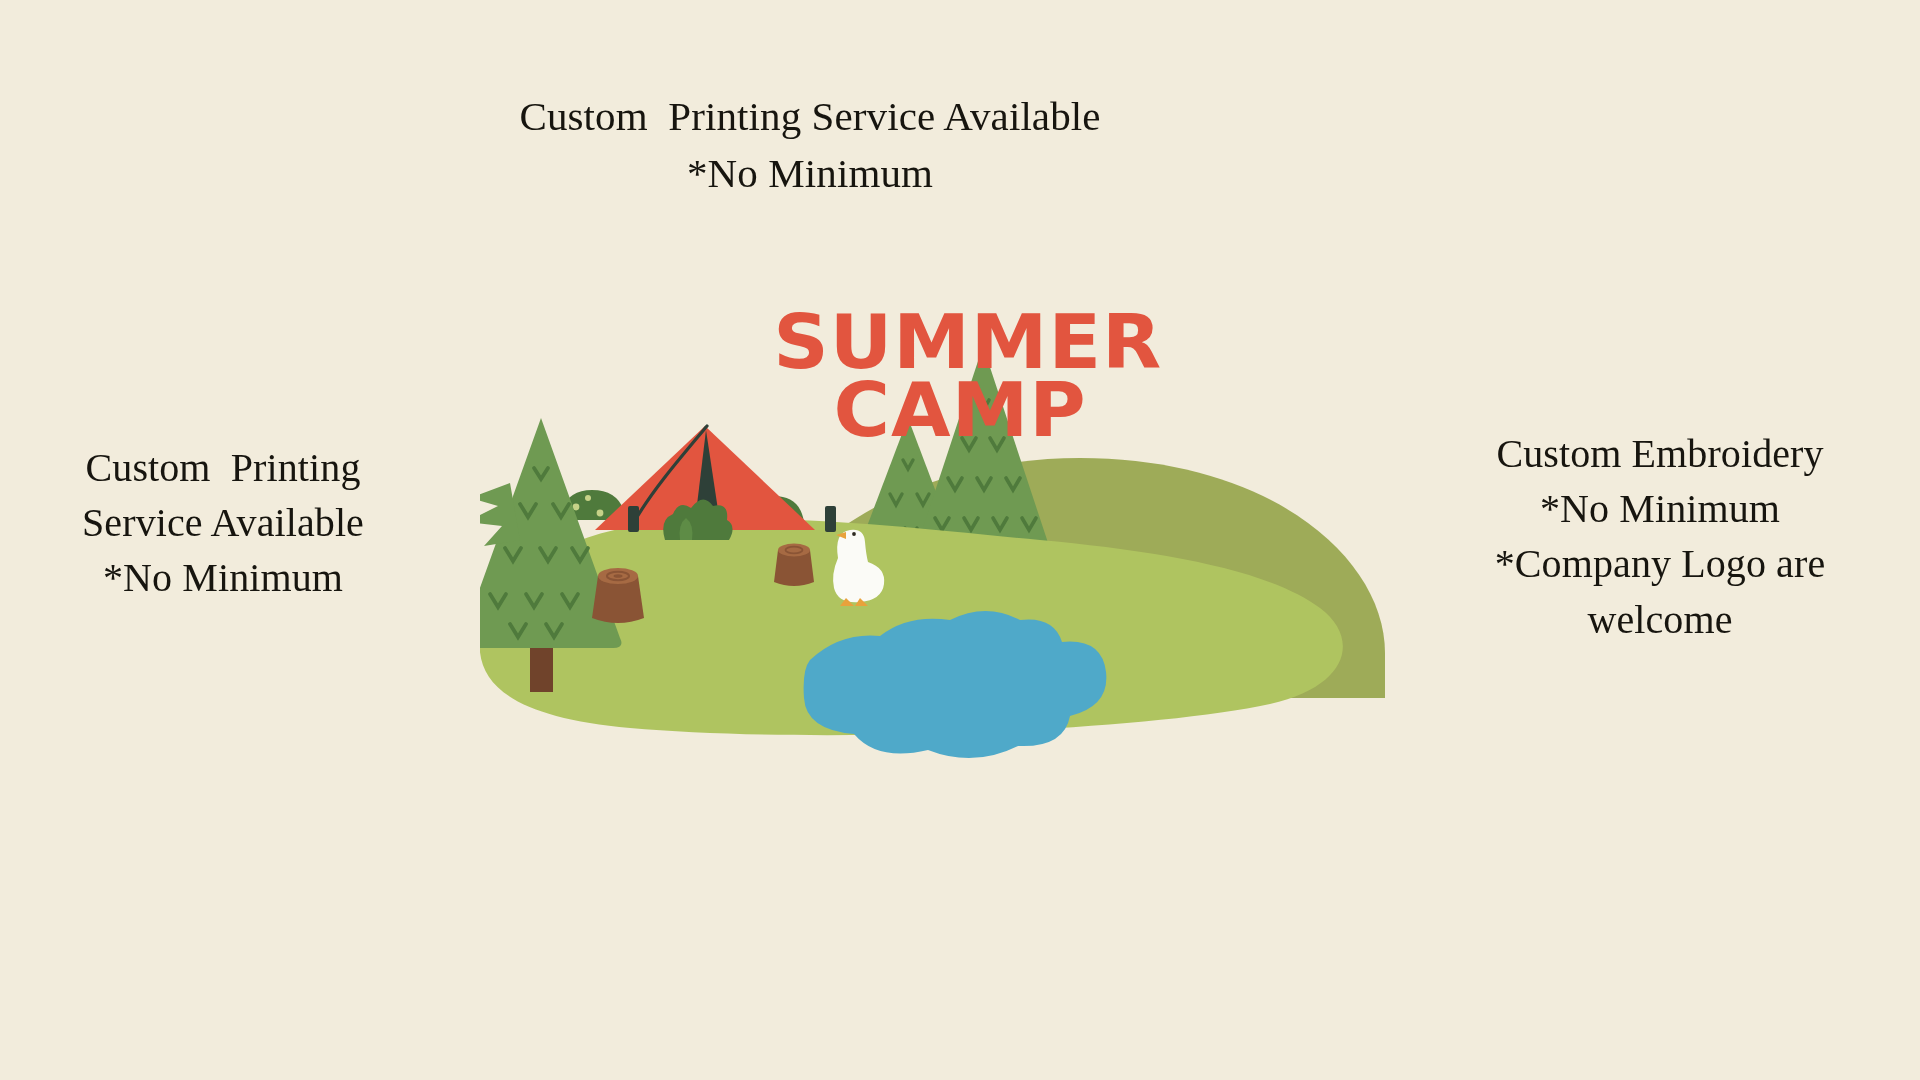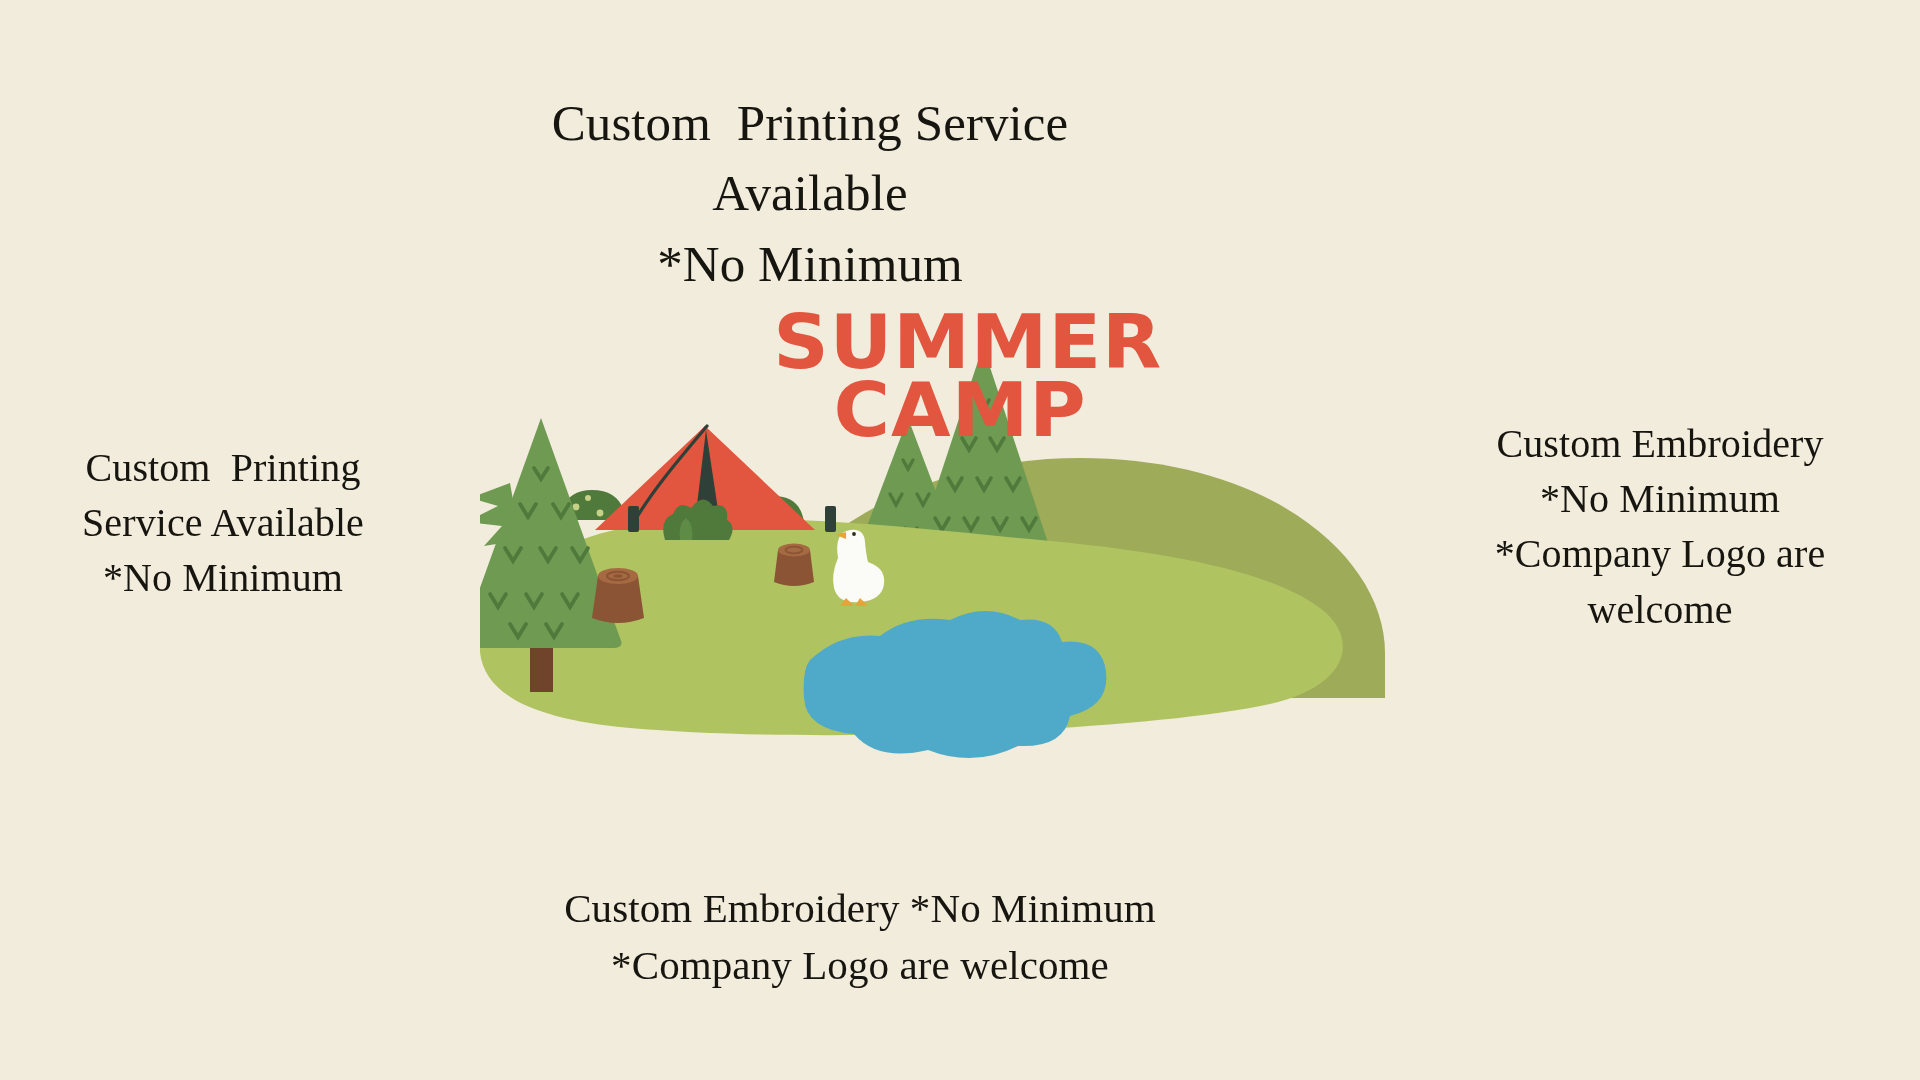--- a/index.html
+++ b/index.html
@@ -26,33 +26,33 @@
     font-family: "Liberation Serif", "DejaVu Serif", serif;
     font-weight: 400;
     text-align: center;
     white-space: pre-wrap;
     letter-spacing: 0.1px;
   }
   #text-top {
     left: 460px;
     top: 88px;
     width: 700px;
-    font-size: 51px;
+    font-size: 41px;
     line-height: 1.38;
   }
   #text-left {
     left: 28px;
     top: 440px;
     width: 390px;
     font-size: 40px;
     line-height: 1.38;
   }
   #text-right {
     left: 1450px;
-    top: 416px;
+    top: 426px;
     width: 420px;
     font-size: 40px;
     line-height: 1.38;
   }
   #text-bottom {
     left: 500px;
     top: 880px;
     width: 720px;
     font-size: 41px;
     line-height: 1.38;
@@ -84,22 +84,20 @@
 
   <div class="txt" id="text-left" style="color: rgb(23, 21, 15);">Custom  Printing
 Service Available
 *No Minimum</div>
 
   <div class="txt" id="text-right" style="color: rgb(23, 21, 15);">Custom Embroidery
 *No Minimum
 *Company Logo are
 welcome</div>
 
-  <div class="txt" id="text-bottom" style="color: rgb(23, 21, 15);">Custom Embroidery *No Minimum
-*Company Logo are welcome</div>
 
   <div id="illustration">
     <svg viewBox="0 0 980 560" xmlns="http://www.w3.org/2000/svg">
 
       <g>
         <path fill="#9EAB58" d="M250 390
                  C 270 250, 420 150, 600 150
                  C 790 150, 905 250, 905 345
                  L 905 390 Z"></path>
       </g>

